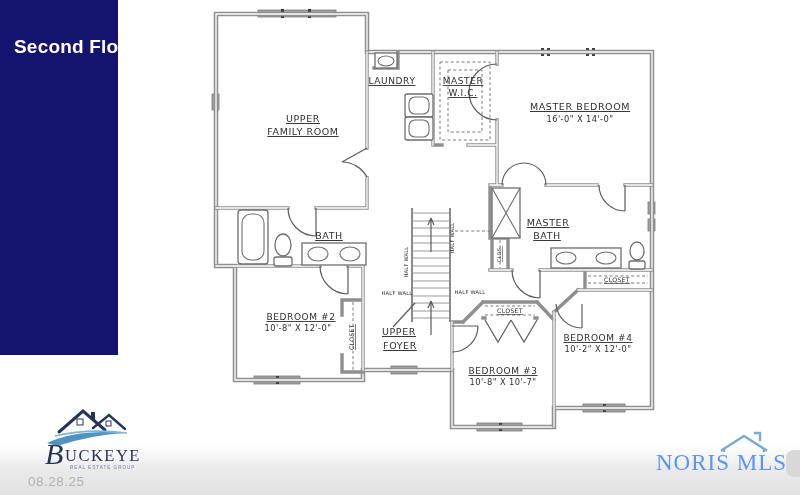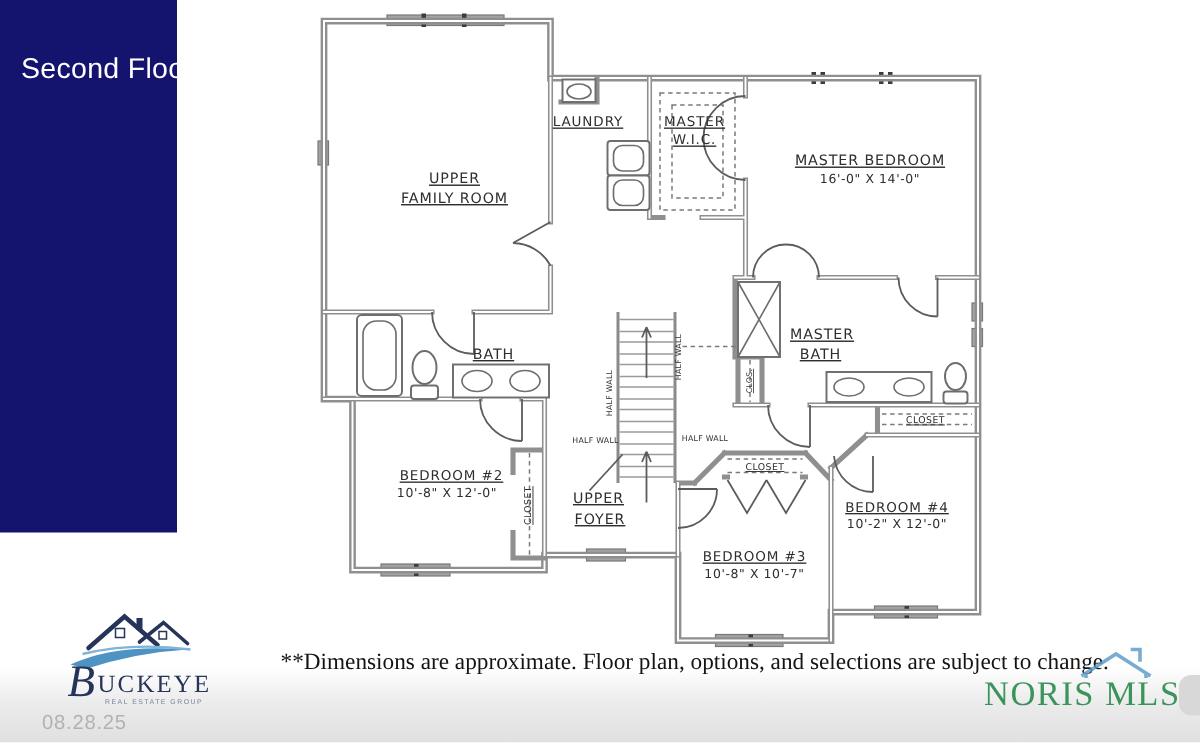--- a/index.html
+++ b/index.html
@@ -6,21 +6,21 @@
   body{
     width:800px;height:495px;position:relative;overflow:hidden;
     background:#ffffff;font-family:"Liberation Sans",sans-serif;
   }
   .title-box{
     position:absolute;left:0;top:0;width:118px;height:355px;
     background:#14146e;
   }
   .title-box .title{
     position:absolute;left:14px;top:36px;
-    color:#ffffff;font-size:19px;font-weight:normal;letter-spacing:.2px;
+    color:#ffffff;font-size:19px;font-weight:bold;letter-spacing:.2px;
     white-space:nowrap;
   }
   .plan-wrap{position:absolute;left:205px;top:5px;width:465px;height:430px;}
   .plan-wrap svg{display:block;width:465px;height:430px;}
 
   
   .wall-ext{stroke:#8f8f8f;stroke-width:4.5;fill:none;stroke-linecap:square;}
   .wall-int{stroke:#8f8f8f;stroke-width:3.4;fill:none;stroke-linecap:square;}
   .wall-core{stroke:#ffffff;stroke-width:1.3;fill:none;stroke-linecap:square;}
   .thinwall{stroke:#8a8a8a;stroke-width:2;fill:none;}
@@ -48,21 +48,21 @@
     font-family:"Liberation Serif",serif;font-size:15.5px;line-height:22px;
     color:#141414;
   }
   .watermark{
     position:absolute;left:650px;top:428px;width:150px;height:52px;z-index:4;
     opacity:.82;pointer-events:none;
   }
   .watermark .wm-text{
     position:absolute;left:6px;top:22px;
     font-family:"Liberation Serif",serif;font-size:23px;letter-spacing:1px;
-    color:#15803d;white-space:nowrap;text-align:right;
+    color:#3b82f6;white-space:nowrap;text-align:right;
   }
   .watermark svg{position:absolute;left:64px;top:2px;}
   .next-button{
     position:absolute;left:786px;top:450px;width:14px;height:27px;z-index:5;
     background:#d8d8d8;border-radius:8px 0 0 8px;
   }
   .logo{position:absolute;left:43px;top:402px;width:110px;height:74px;}
   .date{
     position:absolute;left:28px;top:474px;z-index:3;
     color:#b2b2b2;font-size:13.5px;letter-spacing:.5px;
@@ -234,21 +234,20 @@
     </g>
     <text x="2" y="62" font-family="Liberation Serif, serif" font-style="italic" font-size="30" fill="#26345a">B</text>
     <text x="22" y="59" font-family="Liberation Serif, serif" font-size="16.5" letter-spacing="1.5" fill="#26345a">UCKEYE</text>
     <text x="27" y="67" font-family="Liberation Sans, sans-serif" font-size="4.6" letter-spacing="1" fill="#77829b">REAL ESTATE GROUP</text>
   </svg>
 </div>
 
 <div class="date">08.28.25</div>
 
 <div class="disclaimer">
-  <div>**Dimensions are approximate. Floor plan, options, and selections are subject to change.</div>
 </div>
 
 <div class="watermark">
   <svg width="60" height="22" viewBox="0 0 60 22">
     <path d="M8,20 L30,6 L52,20 M46,10 V3 H41" fill="none" stroke="#5d9bc8" stroke-width="2.4" stroke-linecap="square"></path>
     <path d="M10,19 V22 M50,19 V22" stroke="#5d9bc8" stroke-width="2.4"></path>
   </svg>
   <div class="wm-text">NORIS MLS</div>
 </div>
 

